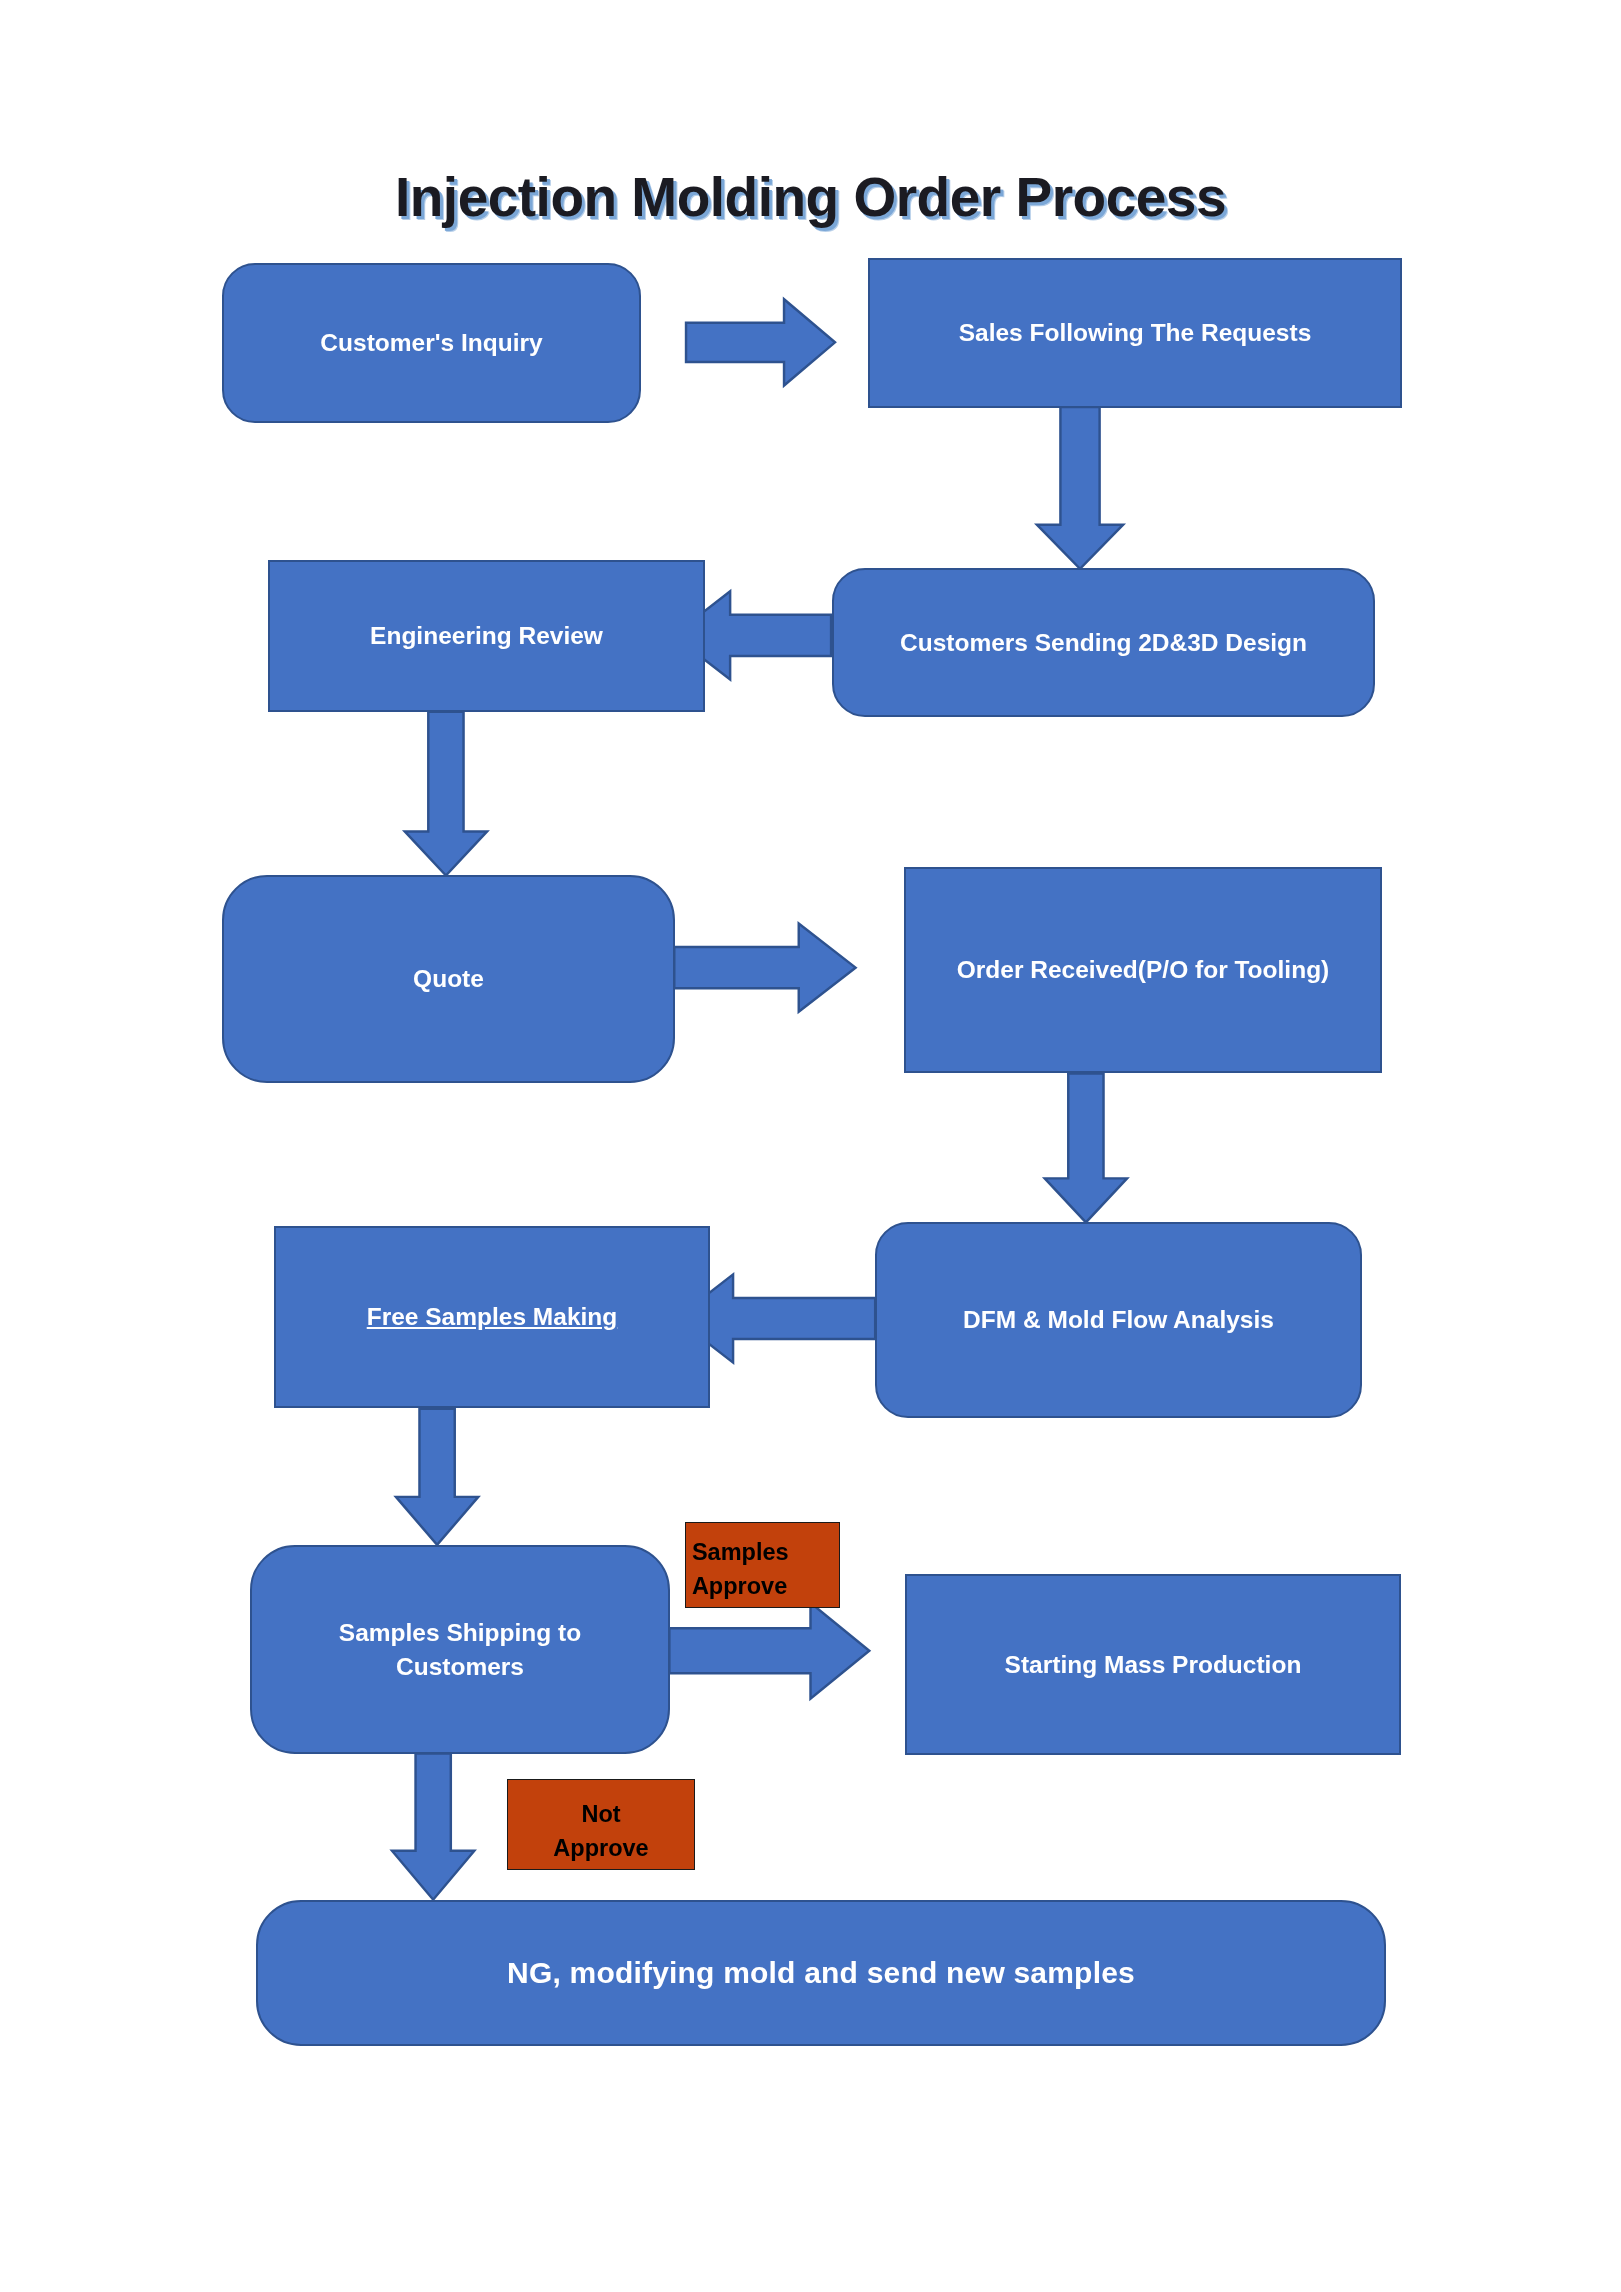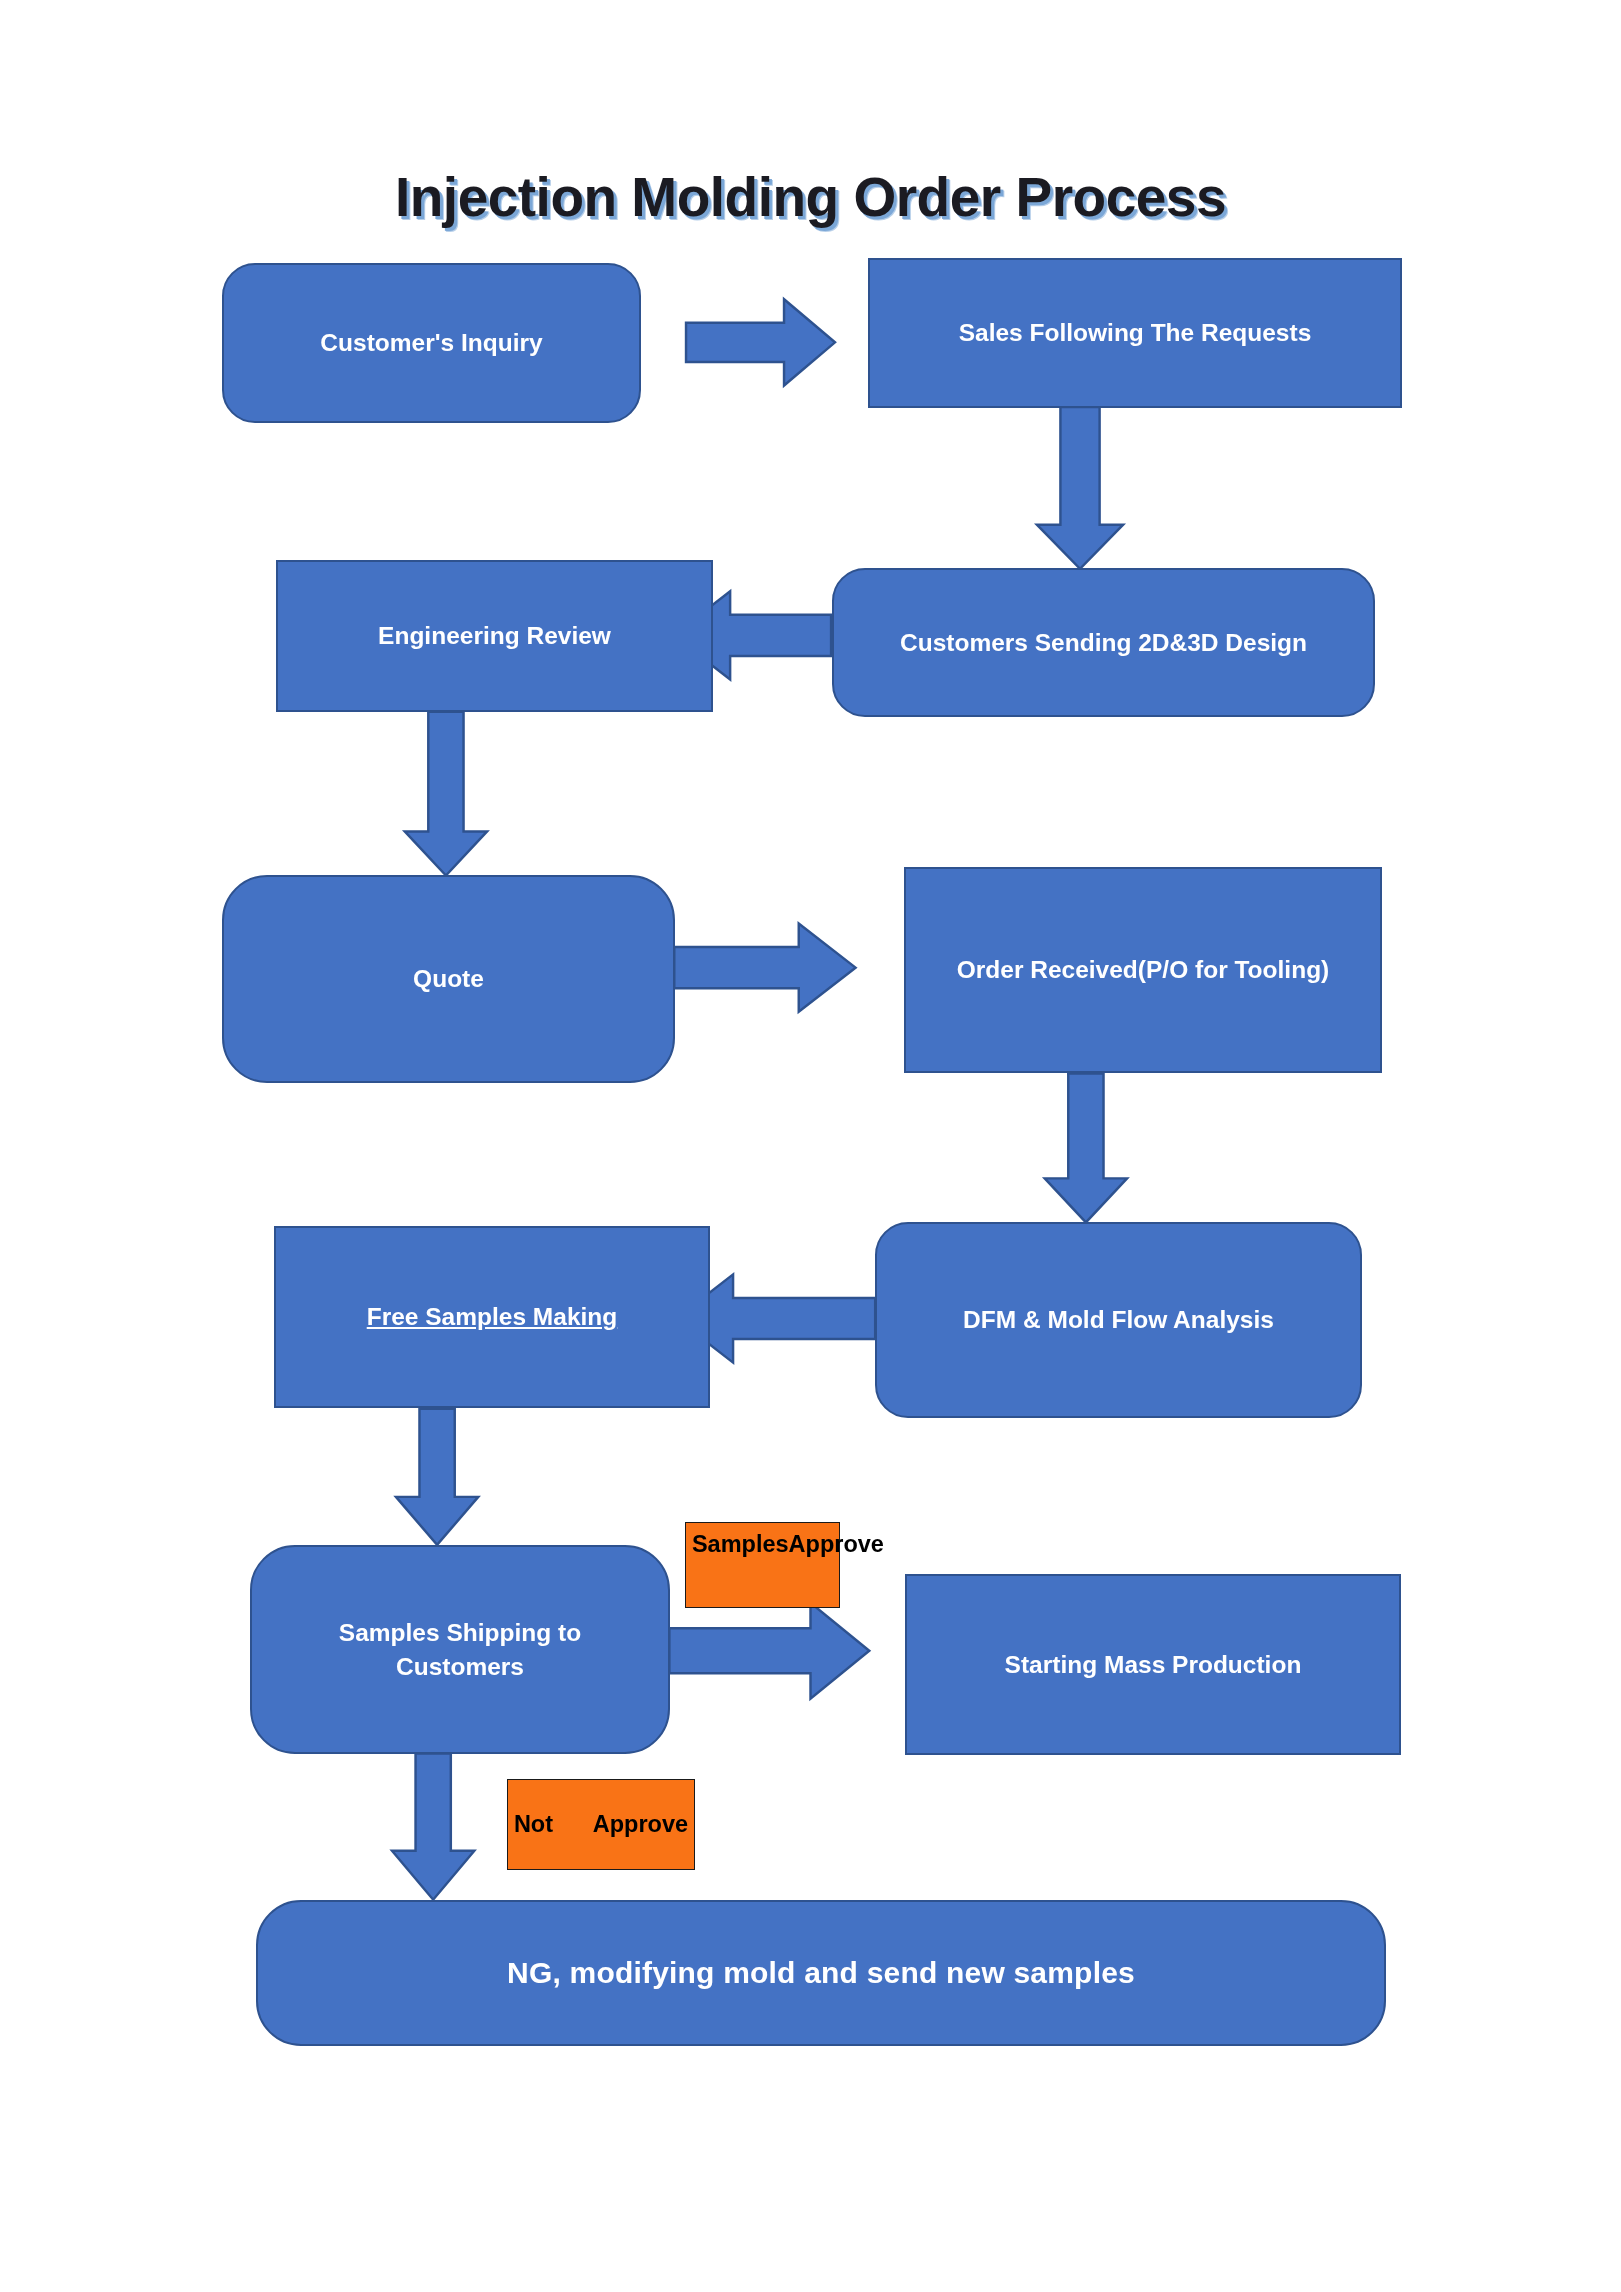--- a/index.html
+++ b/index.html
@@ -60,30 +60,30 @@
   .node.condensed {
     font-weight: bold;
     font-size: 30px;
     letter-spacing: 0.2px;
   }
 
   
   .tag {
     position: absolute;
     box-sizing: border-box;
-    background: #f97316;
+    background: #c2410c;
     border: 1px solid #1a1a1a;
     color: #000000;
     font-family: "Liberation Sans", sans-serif;
     font-size: 23.5px;
     font-weight: bold;
     line-height: 1.45;
     display: flex;
-    flex-direction: row;
-    justify-content: space-between;
+    flex-direction: column;
+    justify-content: flex-end;
     z-index: 6;
     padding: 3.9px 5.9px;
   }
   .tag.left  { align-items: flex-start; text-align: left; }
   .tag.center{ align-items: center; text-align: center; }
 
   
   #arrows {
     position: absolute;
     left: 0;
@@ -135,21 +135,21 @@
   </div>
 
   <div class="node sharp" style="left:832px; top:258px; width:534px; height:150px;">
     <span>Sales Following The Requests</span>
   </div>
 
   <div class="node rounded" style="left:832px; top:568px; width:543px; height:149px;">
     <span>Customers Sending 2D&amp;3D Design</span>
   </div>
 
-  <div class="node sharp" style="left:240px; top:560px; width:437px; height:152px;">
+  <div class="node sharp" style="left:232px; top:560px; width:437px; height:152px;">
     <span>Engineering Review</span>
   </div>
 
   <div class="node rounded-lg" style="left:222px; top:875px; width:453px; height:208px;">
     <span>Quote</span>
   </div>
 
   <div class="node sharp" style="left:868px; top:867px; width:478px; height:206px;">
     <span>Order Received(P/O for Tooling)</span>
   </div>

